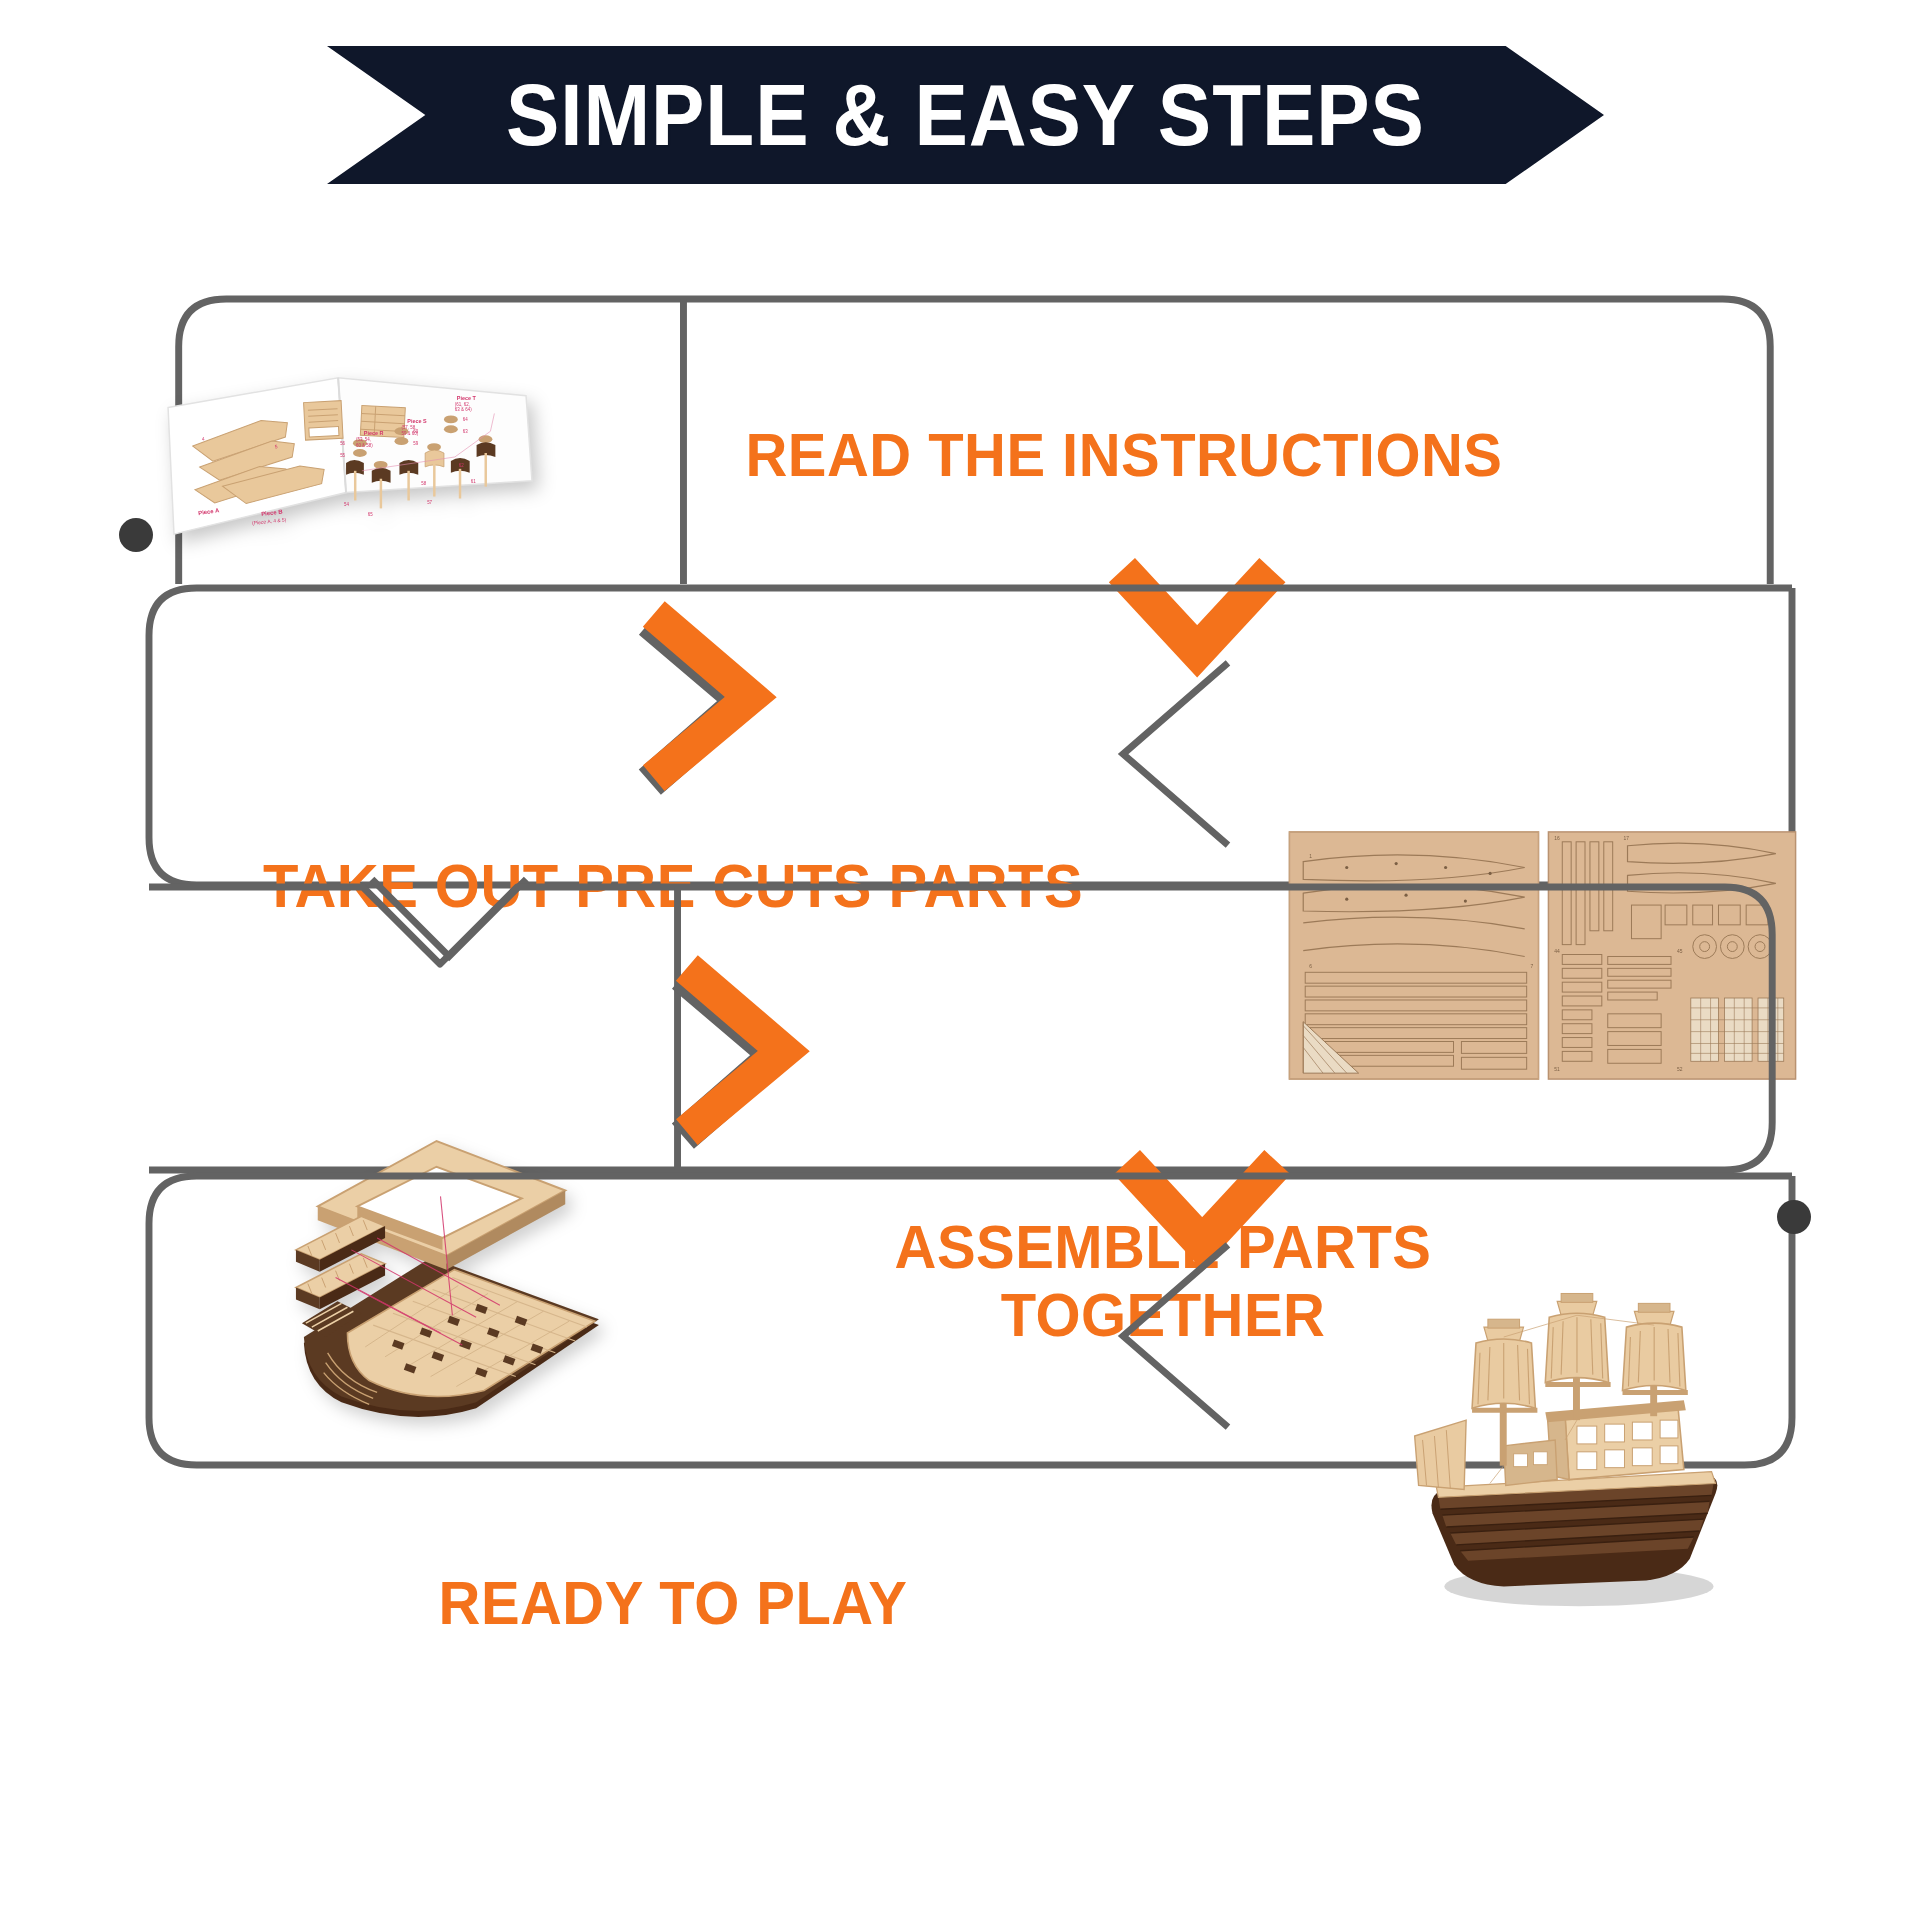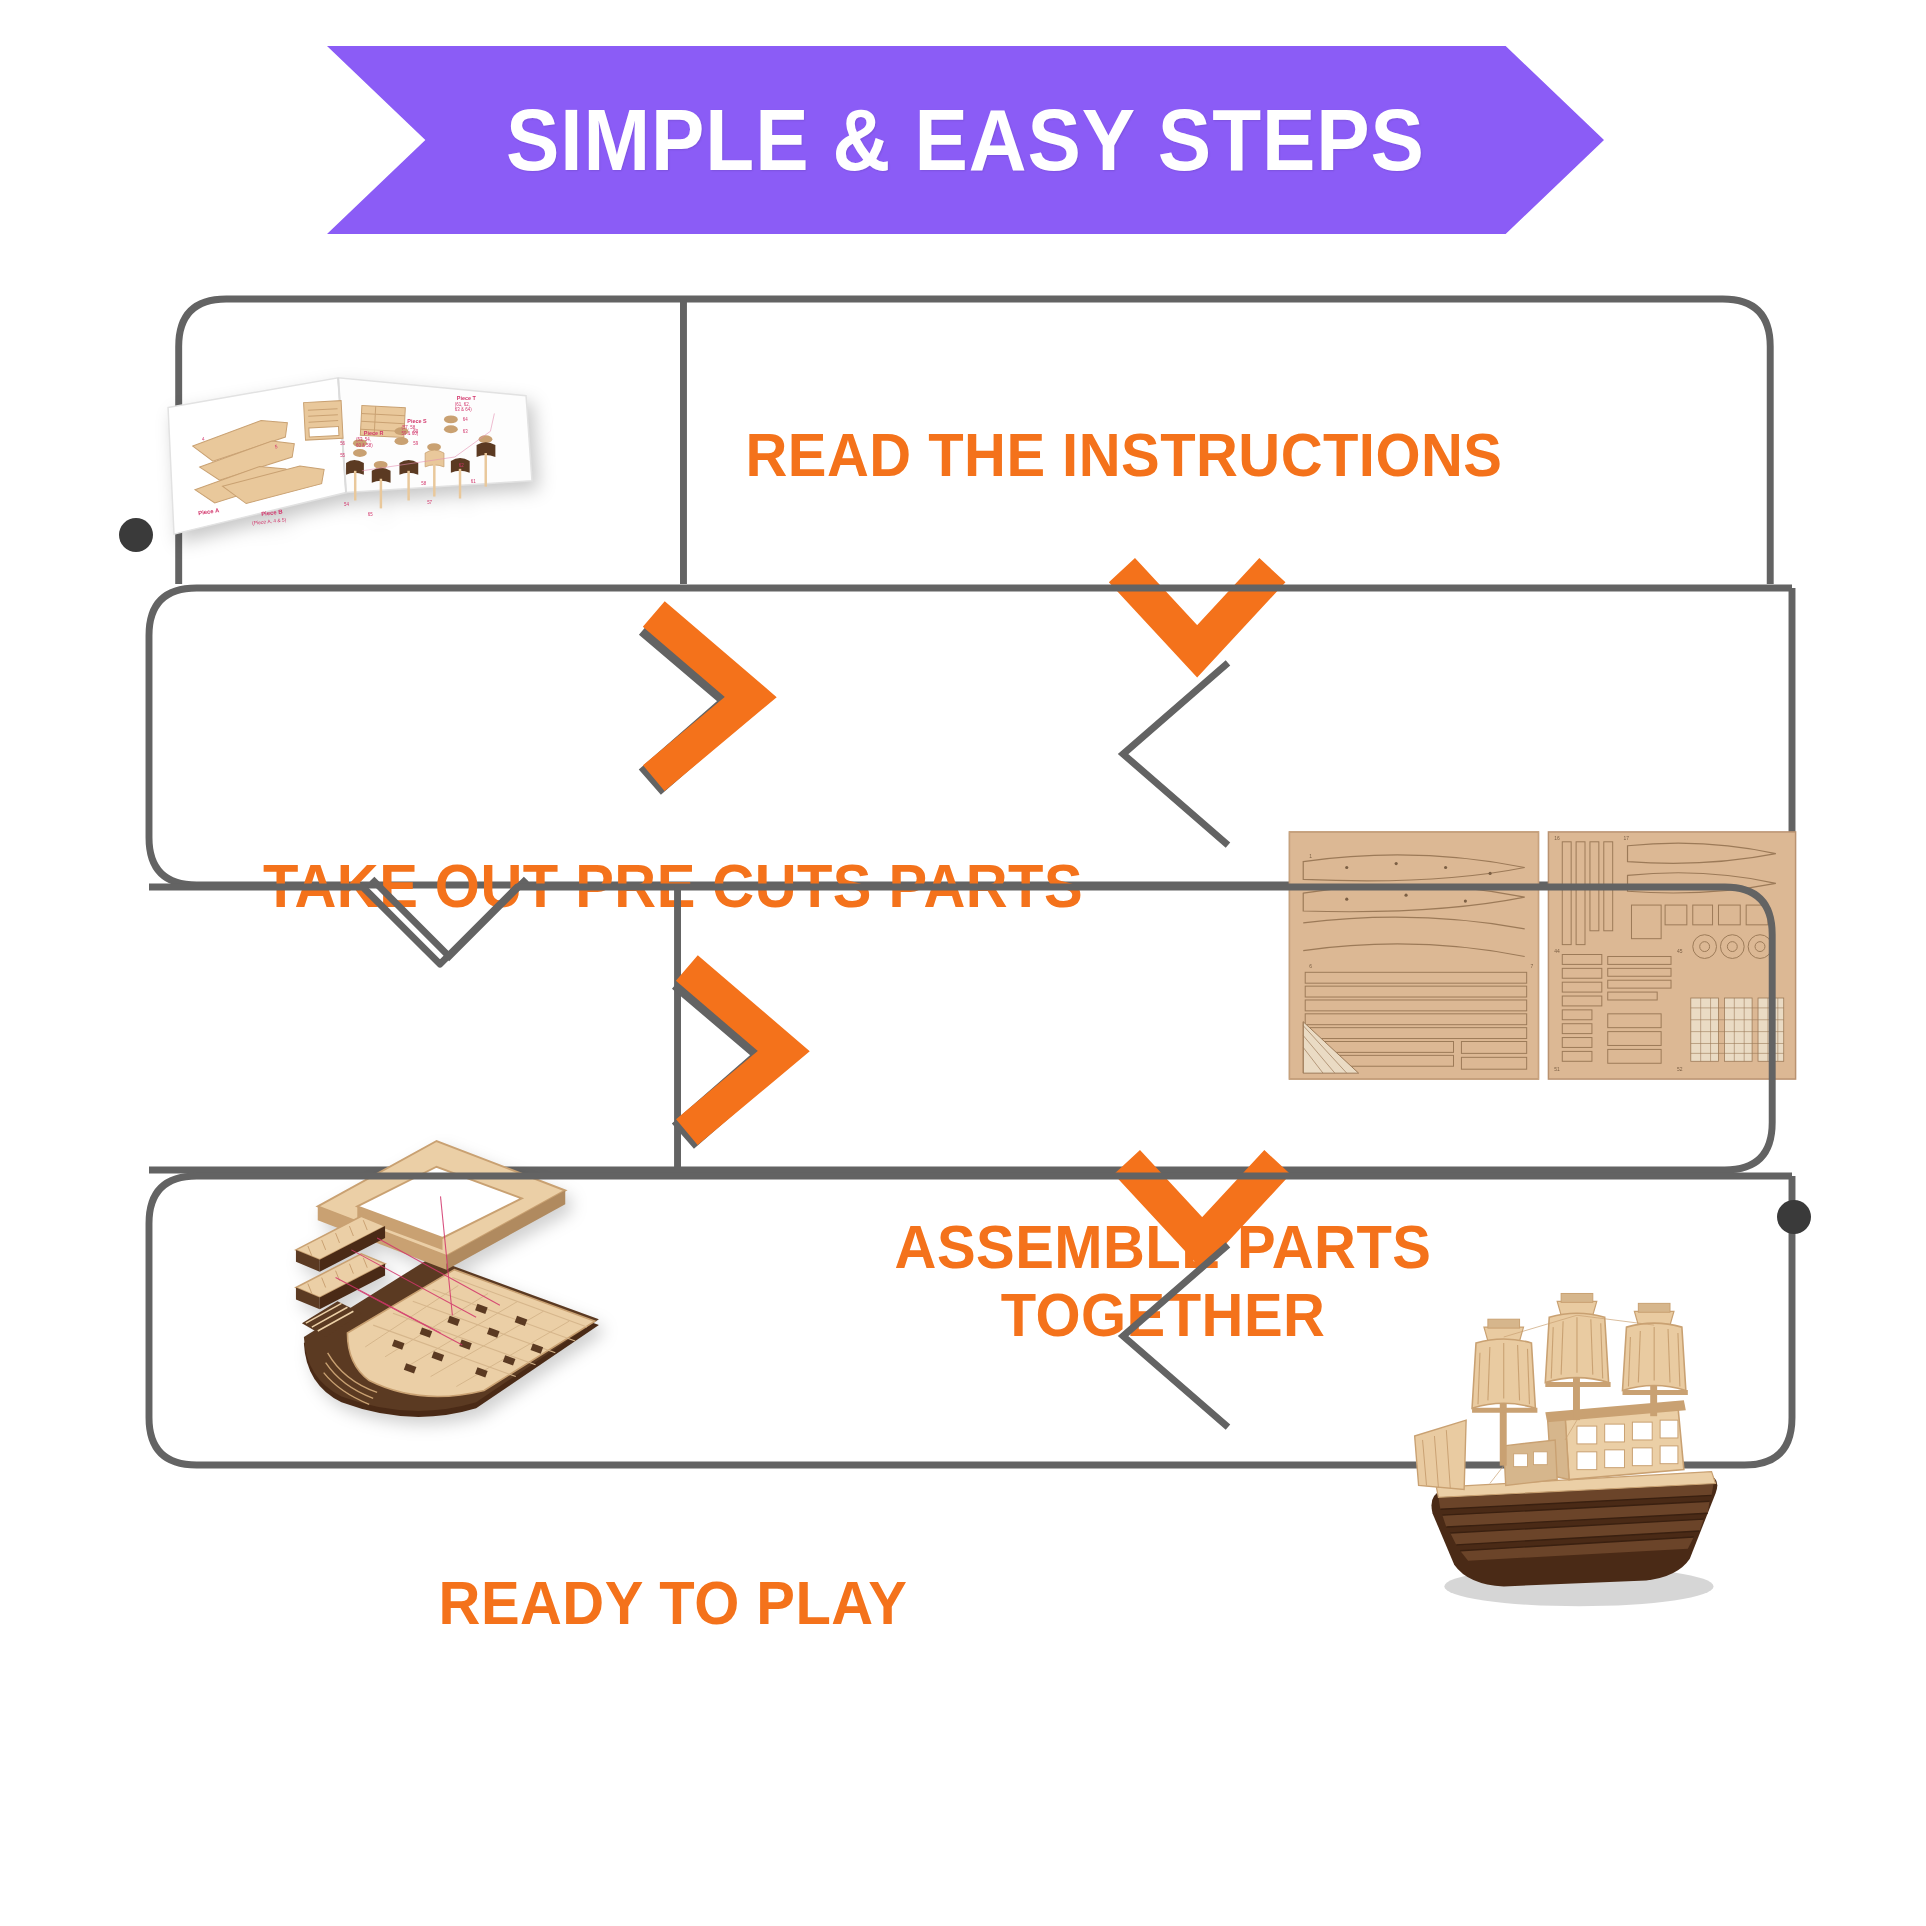--- a/index.html
+++ b/index.html
@@ -22,22 +22,22 @@
     position:absolute;
     left:-18px; top:14px;
     width:1277px;height:168px;
     background:#ffffff;
     clip-path:polygon(0 0, 92.3% 0, 100% 50%, 92.3% 100%, 0 100%, 7.7% 50%);
     filter:drop-shadow(4px 6px 7px rgba(0,0,0,0.30));
   }
   .banner{
     position:absolute;
     left:0; top:0;
-    width:1277px;height:188px;
-    background:#8b5cf6;
+    width:1277px;height:138px;
+    background:#0f172a;
     clip-path:polygon(0 0, 92.3% 0, 100% 50%, 92.3% 100%, 0 100%, 7.7% 50%);
     display:flex;align-items:center;justify-content:center;
   }
   .banner-title{
     color:#ffffff;
     font-size:87px;
     font-weight:bold;
     letter-spacing:1px;
     font-family:"Liberation Sans Narrow","Liberation Sans",sans-serif;
     transform:scaleX(0.92);

